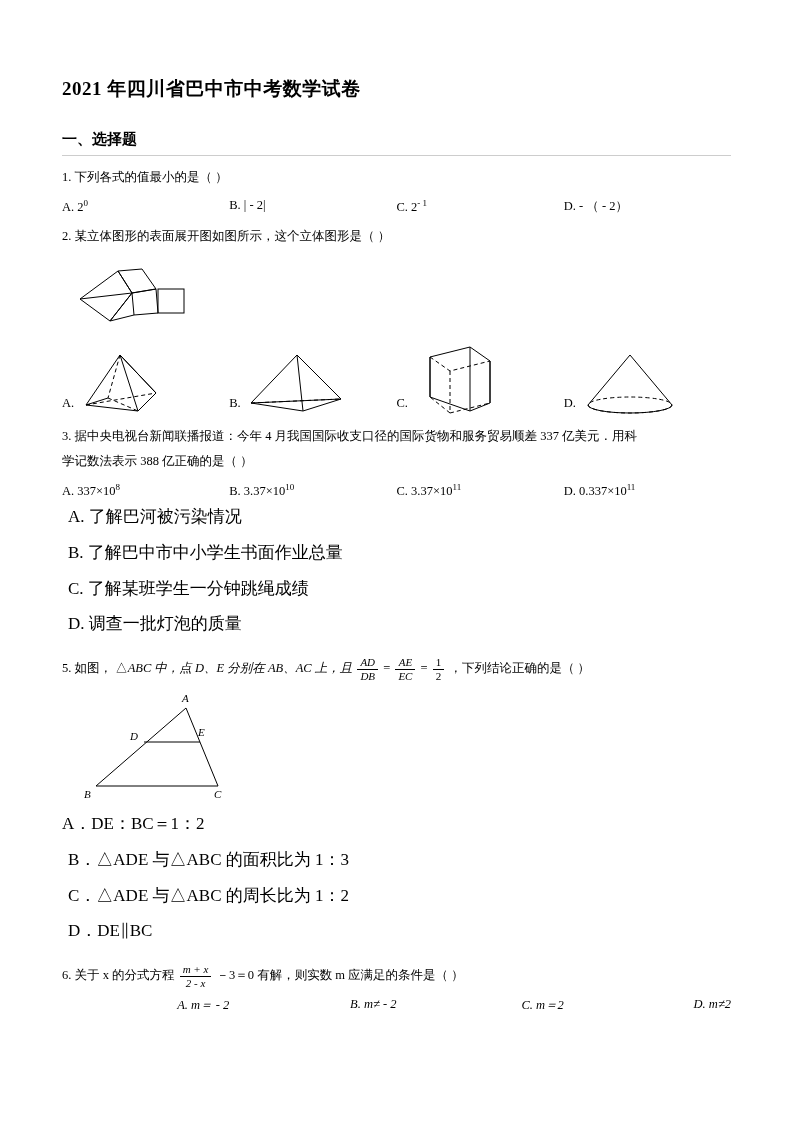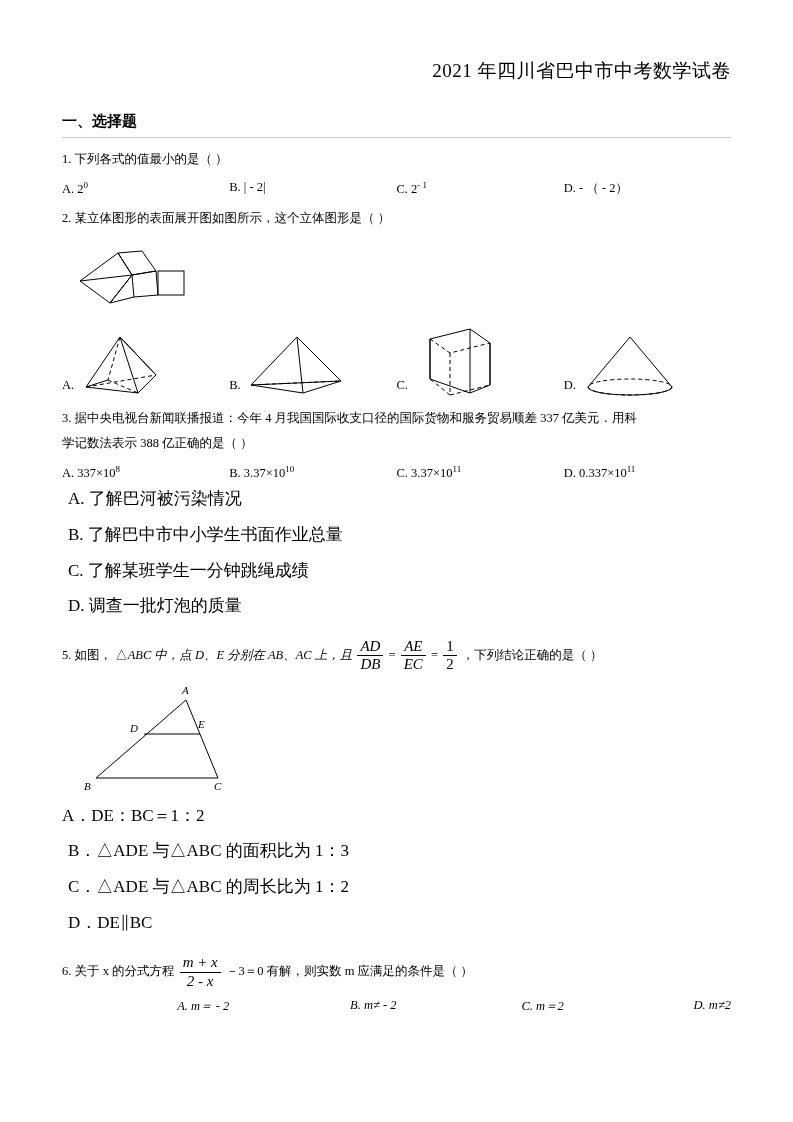--- a/index.html
+++ b/index.html
@@ -16,25 +16,25 @@
     overflow: hidden;
   }
   .page {
     width: 793px;
     height: 1122px;
     position: relative;
     box-sizing: border-box;
     padding: 0 62px;
   }
   .doc-title {
-    text-align: right;
+    text-align: left;
     font-size: 19px;
-    font-weight: normal;
+    font-weight: bold;
     font-family: "Liberation Serif", serif;
-    margin-top: 58px;
+    margin-top: 76px;
     letter-spacing: 0.5px;
   }
   .section-head {
     font-size: 15px;
     font-weight: bold;
     margin-top: 28px;
     margin-bottom: 6px;
   }
   .hr {
     border: none;
@@ -60,21 +60,21 @@
     padding-left: 6px;
   }
   sup { font-size: 9px; vertical-align: super; }
   .ital { font-style: italic; text-align: right; }
   
   .frac {
     display: inline-block;
     vertical-align: middle;
     text-align: center;
     font-style: italic;
-    font-size: 15px;
+    font-size: 11px;
     line-height: 1.15;
     margin: 0 2px;
   }
   .frac .num { display: block; padding: 0 3px; }
   .frac .den { display: block; border-top: 1px solid #000; padding: 0 3px; }
   .frac-n { font-style: normal; }
 
   
   .fig-net { margin: 14px 0 6px 8px; }
   .shapes-row {

